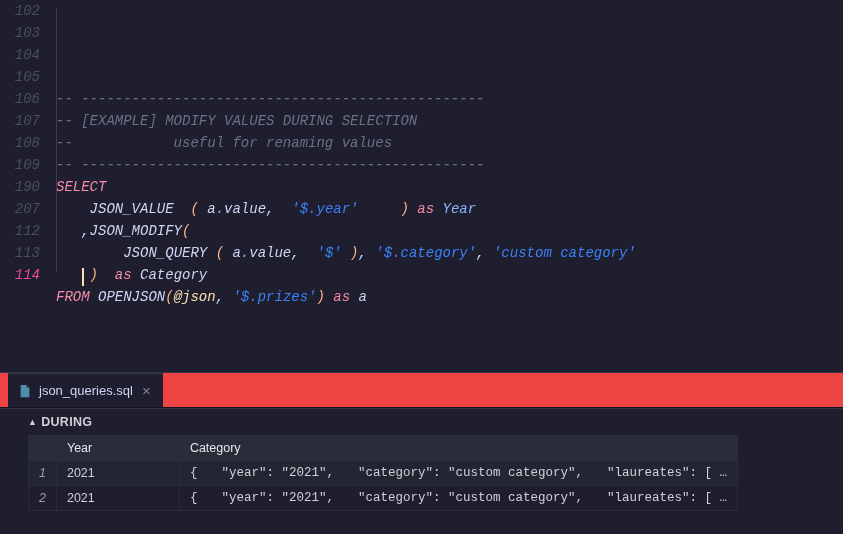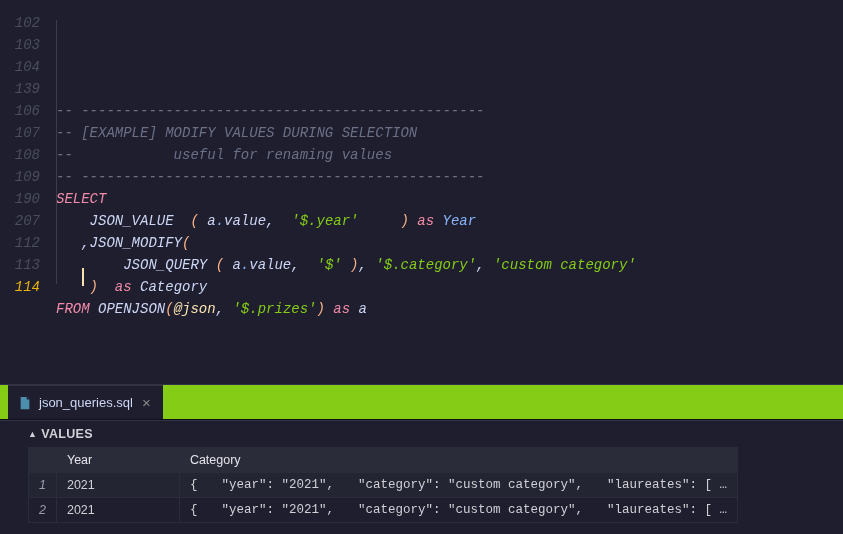--- a/index.html
+++ b/index.html
@@ -10,69 +10,69 @@
     font-size: 14px;
     width: 843px;
     height: 534px;
     overflow: hidden;
     display: flex;
     flex-direction: column;
   }
   .editor {
     flex: 0 0 auto;
     display: flex;
-    padding-top: 12px;
+    padding-top: 0;
     padding-bottom: 20px;
     position: relative;
   }
   .gutter {
     width: 56px;
     text-align: right;
     color: #4a4d5e;
     user-select: none;
     padding-right: 16px;
     line-height: 22px;
     font-style: italic;
   }
-  .gutter .current { color: #eab308; }
+  .gutter .current { color: #ec4899; }
   .code {
     flex: 1;
     line-height: 22px;
     font-style: italic;
     white-space: pre;
     position: relative;
   }
   .indent-guide {
     position: absolute;
     width: 1px;
     background: #3b3d4f;
     top: 0;
   }
   .c-comment { color: #6c7086; }
   .c-keyword { color: #f38ba8; margin-top: 36px; }
   .c-func { color: #cdd6f4; }
   .c-paren { color: #fab387; }
   .c-ident { color: #cdd6f4; }
   .c-dot { color: #89b4fa; }
-  .c-string { color: #84cc16; }
+  .c-string { color: #3b82f6; }
   .c-as { color: #f38ba8; }
   .c-alias { color: #89b4fa; }
   .c-aliaswhite { color: #cdd6f4; }
   .c-at { color: #f9e2af; }
   .cursor-line {
     position: absolute;
     left: 82px;
     top: 268px;
     width: 2px;
     height: 18px;
     background: #f9e2af;
   }
   .tabbar {
     height: 36px;
-    background: #84cc16;
+    background: #ef4444;
     border-top: 1px solid #313244;
     border-bottom: 1px solid #11111b;
     display: flex;
     align-items: stretch;
     padding-left: 8px;
   }
   .tab {
     display: flex;
     align-items: center;
     gap: 7px;
@@ -138,21 +138,21 @@
   .json-cell { display:flex; gap: 24px; font-family: 'Consolas','Courier New',monospace; font-size: 12.5px;}
 </style>
 </head>
 <body>
 
 <div class="editor">
   <div class="gutter" id="gutter">
       <div>102</div>
       <div>103</div>
       <div>104</div>
-      <div>139</div>
+      <div>105</div>
       <div>106</div>
       <div>107</div>
       <div>108</div>
       <div>109</div>
       <div>190</div>
       <div>207</div>
       <div>112</div>
       <div>113</div>
       <div class="current">114</div>
     </div>
@@ -171,21 +171,21 @@
         </svg>
     </span>
     <span>json_queries.sql</span>
     <span class="tab-close">×</span>
   </div>
 </div>
 
 <div class="results-panel">
   <div class="results-header">
     <span class="tri">▲</span>
-    <span>VALUES</span>
+    <span>DURING</span>
   </div>
   <table class="results">
     <thead>
       <tr>
         <th class="rownum"></th>
         <th class="col-year">Year</th>
         <th class="col-cat">Category</th>
       </tr>
     </thead>
     <tbody id="results-body">

